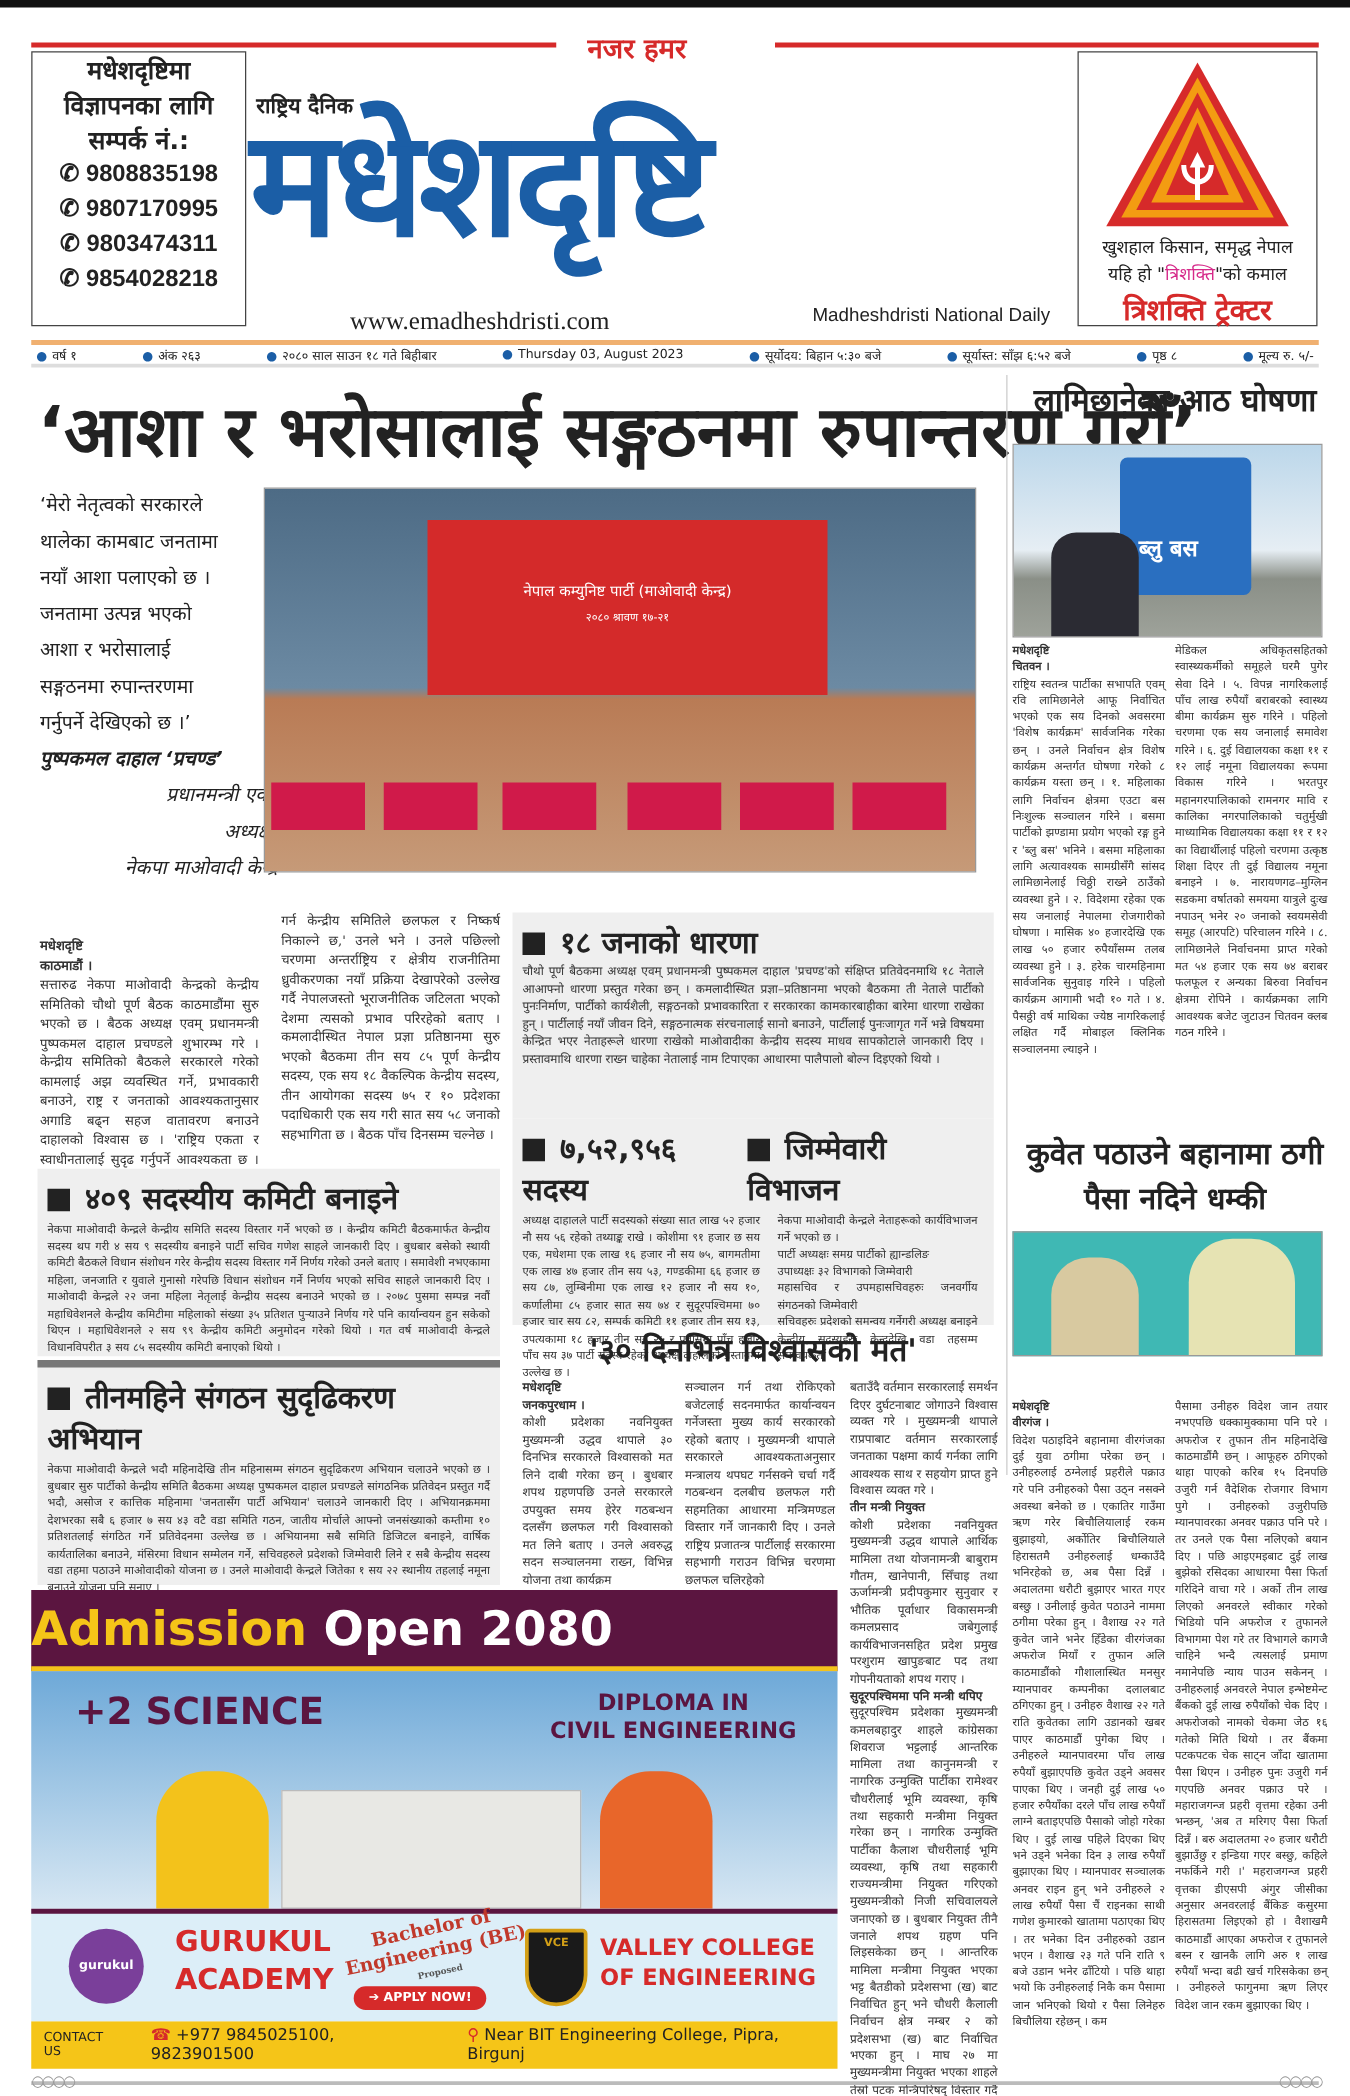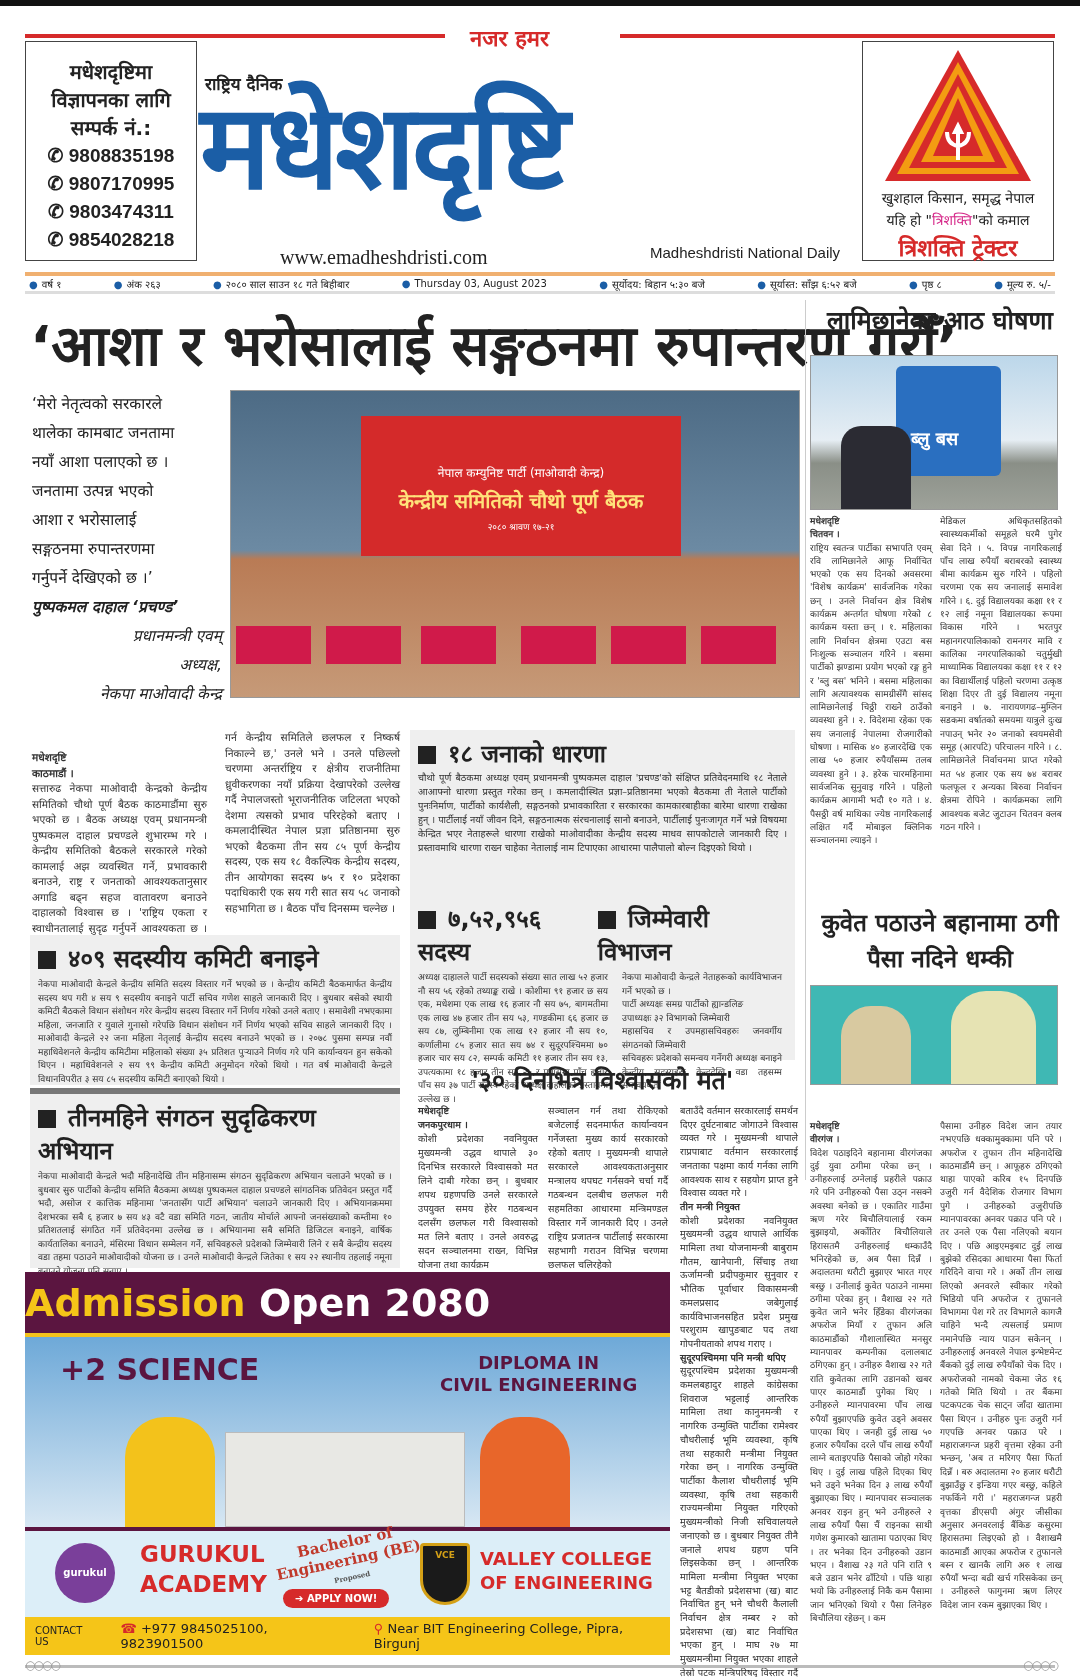--- a/index.html
+++ b/index.html
@@ -1,39 +1,39 @@
 <!DOCTYPE html>
 <html><head>
 <meta charset="utf-8">
 <style>
   * { box-sizing: border-box; margin: 0; padding: 0; }
   body { width: 1080px; height: 1677px; background: #fff; font-family: "DejaVu Serif", serif; color: #222; position: relative; overflow: hidden; }
   .topbar { position: absolute; left: 0; top: 0; width: 1080px; height: 6px; background: #111; }
   .redline { position: absolute; top: 34px; height: 4px; background: #d62a2a; }
   .tagline { position: absolute; left: 470px; top: 22px; color: #d62a2a; font-family: "DejaVu Sans", sans-serif; font-weight: bold; font-size: 22px; }
-  .adbox { position: absolute; left: 25px; top: 41px; width: 172px; height: 220px; border: 1px solid #444; text-align: center; padding-top: 16px; }
+  .adbox { position: absolute; left: 25px; top: 41px; width: 172px; height: 220px; border: 1px solid #444; text-align: center; padding-top: 0; }
   .adbox .l { font-family: "DejaVu Sans", sans-serif; font-size: 20px; line-height: 28px; font-weight: bold; color: #222; }
   .adbox .ph { font-family: "Liberation Sans", sans-serif; font-weight: bold; font-size: 19px; line-height: 28px; }
   .national { position: absolute; left: 205px; top: 72px; font-family: "DejaVu Sans", sans-serif; font-size: 17px; font-weight: bold; }
   .masthead { position: absolute; left: 200px; top: 88px; font-family: "DejaVu Sans", sans-serif; font-weight: bold; font-size: 118px; color: #1b5ea6; letter-spacing: -4px; line-height: 1; }
   .url { position: absolute; left: 280px; top: 246px; font-family: "Liberation Serif", serif; font-size: 20px; }
   .engname { position: absolute; left: 650px; top: 244px; font-family: "Liberation Sans", sans-serif; font-size: 15px; }
   .tractor { position: absolute; left: 862px; top: 41px; width: 192px; height: 220px; border: 1px solid #444; text-align: center; }
   .tractor .slogan { font-family: "DejaVu Sans", sans-serif; font-weight: normal; font-size: 14px; line-height: 22px; }
   .tractor .brand { color: #d62a2a; font-family: "DejaVu Sans", sans-serif; font-weight: bold; font-size: 23px; }
   .tractor .pink { color: #d62a8a; }
   .infobar { position: absolute; left: 25px; top: 272px; width: 1030px; height: 22px; border-top: 4px solid #f0b070; border-bottom: 3px solid #ddd; display: flex; justify-content: space-between; align-items: center; font-family: "DejaVu Sans", sans-serif; font-size: 10px; padding: 0 4px; }
   .infobar span::before { content: "●"; color: #1b5ea6; margin-right: 4px; }
   .headline { position: absolute; left: 30px; top: 305px; font-family: "DejaVu Sans", sans-serif; font-weight: bold; font-size: 56px; }
   .vline { position: absolute; left: 805px; top: 300px; width: 1px; height: 880px; background: #ccc; }
   .quote { position: absolute; left: 32px; top: 390px; width: 190px; font-family: "DejaVu Sans", sans-serif; font-size: 15.5px; line-height: 29px; }
   .quote .who { font-weight: bold; font-style: italic; }
   .quote .role { font-style: italic; text-align: right; }
   .photo { position: absolute; border: 1px solid #999; overflow: hidden; }
-  .meeting { left: 230px; top: 390px; width: 570px; height: 308px; background: linear-gradient(#4d6b85 0%, #6c8aa3 52%, #b97b55 55%, #c69a78 100%); }
+  .meeting { left: 211px; top: 390px; width: 570px; height: 308px; background: linear-gradient(#4d6b85 0%, #6c8aa3 52%, #b97b55 55%, #c69a78 100%); }
   .banner { position: absolute; left: 130px; top: 25px; width: 320px; height: 140px; background: #d42a2a; color: #fff; text-align: center; font-family: "DejaVu Sans", sans-serif; }
   .banner .b1 { font-size: 12px; margin-top: 48px; }
   .banner .b2 { font-size: 20px; font-weight: bold; color: #ffe27a; margin-top: 6px; }
   .banner .b3 { font-size: 9px; margin-top: 6px; }
   .table { position: absolute; top: 235px; width: 75px; height: 38px; background: #d01a4a; }
   .body { font-family: "DejaVu Serif", serif; font-size: 10.5px; line-height: 15.5px; color: #333; text-align: justify; }
   .dateline { font-weight: bold; }
   .sec { position: absolute; background: #efefef; }
   .sec h3 { font-family: "DejaVu Sans", sans-serif; font-weight: bold; font-size: 24px; color: #222; }
   .sq { display: inline-block; width: 18px; height: 18px; background: #222; margin-right: 12px; vertical-align: middle; }
@@ -111,21 +111,20 @@
     <div>गर्नुपर्ने देखिएको छ ।’</div>
   <div class="who">पुष्पकमल दाहाल ‘प्रचण्ड’</div>
   <div class="role">प्रधानमन्त्री एवम्</div>
   <div class="role">अध्यक्ष,</div>
   <div class="role">नेकपा माओवादी केन्द्र</div>
 </div>
 
 <div class="photo meeting">
   <div class="banner">
     <div class="b1">नेपाल कम्युनिष्ट पार्टी (माओवादी केन्द्र)</div>
-    <div class="b2">केन्द्रीय समितिको चौथो पूर्ण बैठक</div>
     <div class="b3">२०८० श्रावण १७-२१</div>
   </div>
   <div class="table" style="left:5px"></div>
   <div class="table" style="left:95px"></div>
   <div class="table" style="left:190px"></div>
   <div class="table" style="left:290px"></div>
   <div class="table" style="left:380px"></div>
   <div class="table" style="left:470px"></div>
 </div>
 

